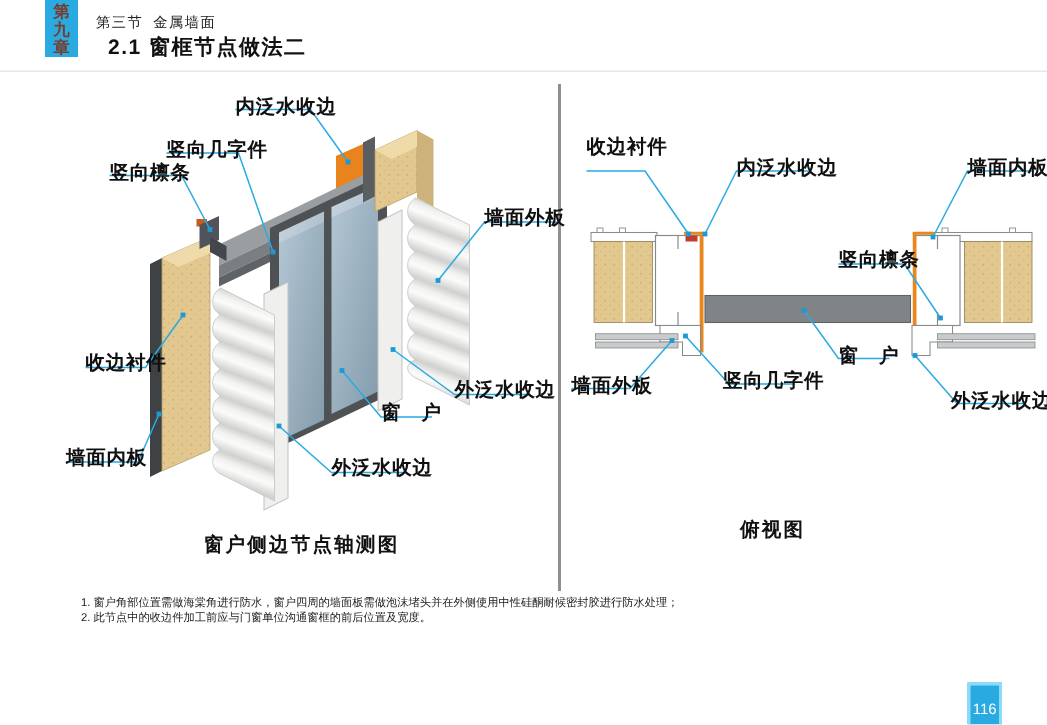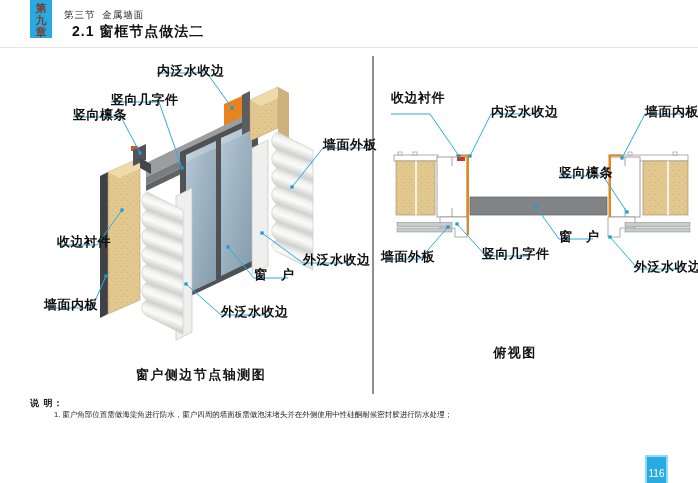--- a/index.html
+++ b/index.html
@@ -8,21 +8,21 @@
   .hdr-rule{position:absolute;left:0;top:47px;width:698px;height:1px;background:#e6e6e6;}
   .chapter-tab{position:absolute;left:30px;top:0;width:22px;height:38px;background:#29abe2;}
   .chapter-tab .vert{width:13px;margin:2px auto 0 auto;font-size:11px;line-height:12px;font-weight:bold;
         color:#7b3b2b;word-break:break-all;text-align:center;}
   .section-label{position:absolute;left:64px;top:9px;font-size:9.5px;color:#222;letter-spacing:1px;font-family:Liberation Mono, monospace;}
   .page-title{position:absolute;left:72px;top:23px;font-size:14px;font-weight:bold;letter-spacing:1px;}
   .divider{position:absolute;left:372px;top:56px;width:2px;height:338px;background:#8f8f8f;}
   svg.canvas{position:absolute;left:0;top:0;}
   .callout{position:absolute;font-size:13px;font-weight:bold;color:#101010;white-space:nowrap;letter-spacing:0.5px;}
   .caption{position:absolute;font-size:13px;font-weight:bold;letter-spacing:1.5px;text-align:center;}
-  .cap-left{left:30px;top:354px;width:342px;margin-top:12px;}
+  .cap-left{left:30px;top:354px;width:342px;}
   .cap-right{left:375px;top:344px;width:280px;}
   .notes{position:absolute;left:30px;top:397px;width:640px;}
   .notes .nh{font-size:9px;font-weight:bold;letter-spacing:1px;}
   .notes .ni{margin-left:24px;font-size:7.5px;line-height:10px;color:#1a1a1a;}
   .page-num{position:absolute;left:645px;top:455px;width:23px;height:36px;background:#29abe2;
         border:2px solid #8edbf8;box-sizing:border-box;color:#fff;font-size:10px;
         display:flex;align-items:center;justify-content:center;}
 </style>
 </head>
 <body>
@@ -210,19 +210,19 @@
   <div class="callout" style="left:559px;top:164px">竖向檩条</div>
   <div class="callout" style="left:381px;top:248px">墙面外板</div>
   <div class="callout" style="left:482px;top:245px">竖向几字件</div>
   <div class="callout" style="left:559px;top:228px">窗　户</div>
   <div class="callout" style="left:634px;top:258px">外泛水收边</div>
 
   <div class="caption cap-left">窗户侧边节点轴测图</div>
   <div class="caption cap-right">俯视图</div>
 
   <div class="notes">
-    <div class="nh">说 明：</div>
     <div class="ni">1. 窗户角部位置需做海棠角进行防水，窗户四周的墙面板需做泡沫堵头并在外侧使用中性硅酮耐候密封胶进行防水处理；</div>
+    <div class="ni">2. 此节点中的收边件加工前应与门窗单位沟通窗框的前后位置及宽度。</div>
   </div>
 
   <div class="page-num">116</div>
 
 </div>
 
 </body></html>

